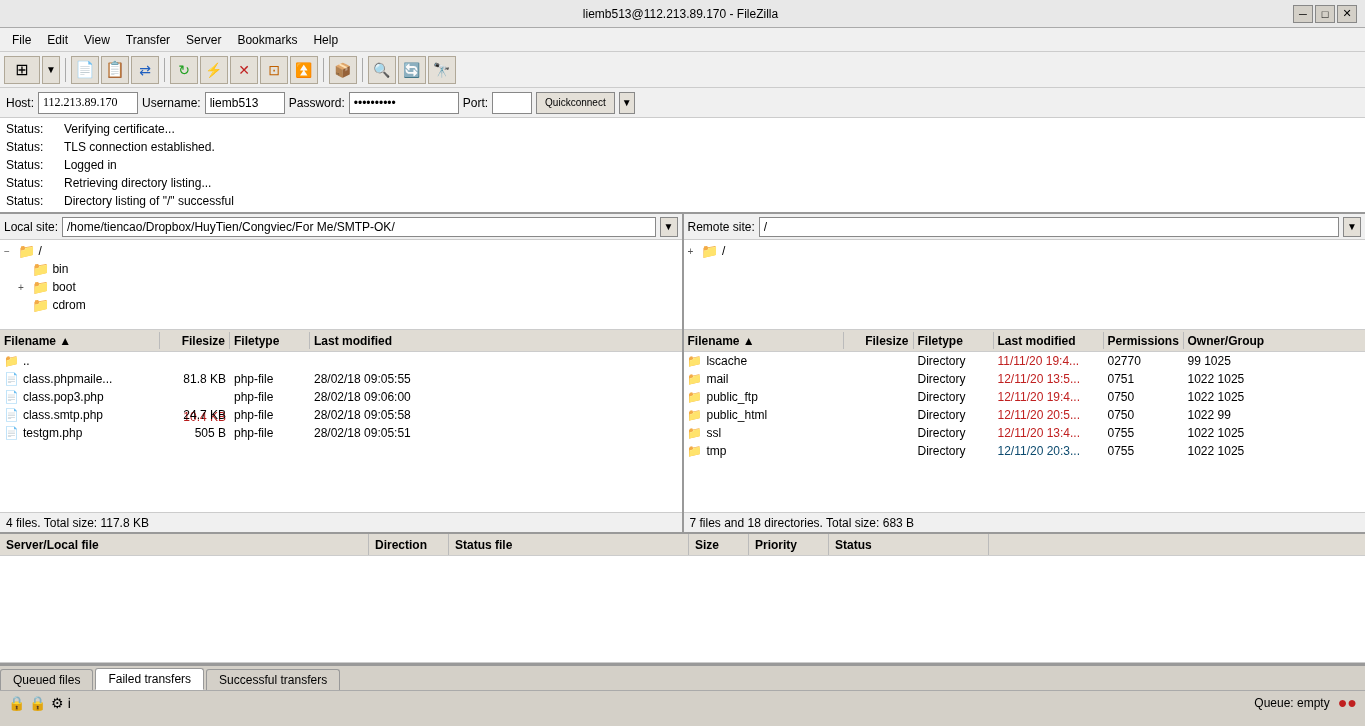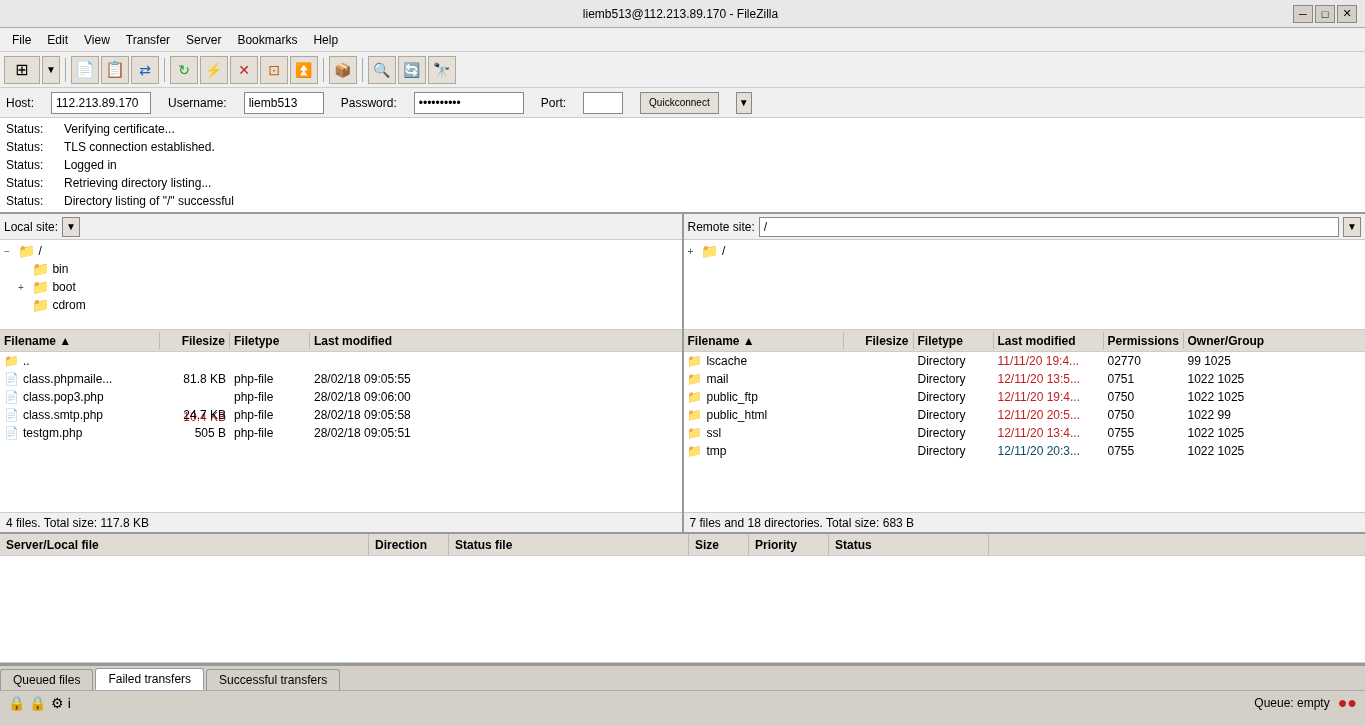--- a/index.html
+++ b/index.html
@@ -64,31 +64,31 @@
     }
 
     
     .connbar {
       background: #f0f0f0;
       height: 30px;
       display: flex;
       align-items: center;
       padding: 2px 6px;
       border-bottom: 1px solid #ccc;
-      gap: 17px;
+      gap: 4px;
     }
     .connbar label { font-size: 12px; }
     .connbar input {
       height: 22px;
       border: 1px solid #888;
       background: #fff;
       padding: 0 4px;
       font-size: 12px;
     }
-    .conn-host { width: 100px; }
+    .conn-host { width: 100px; font-family: Liberation Serif, serif; }
     .conn-user { width: 80px; }
     .conn-pass { width: 110px; }
     .conn-port { width: 40px; }
     .quickconnect-btn {
       height: 22px;
       padding: 0 8px;
       background: #e4e0d8;
       border: 1px solid #888;
       cursor: pointer;
       font-size: 10px;
@@ -394,20 +394,21 @@
     <span class="status-label">Status:</span>
     <span class="status-text">Directory listing of "/" successful</span>
   </div>
 </div>
 
 <div class="panels-container">
 
   <div class="panel">
     <div class="site-bar">
       <label>Local site:</label>
+      <input class="site-path" type="text" value="/home/tiencao/Dropbox/HuyTien/Congviec/For Me/SMTP-OK/" style="">
       <div class="site-dropdown">▼</div>
     </div>
 
     <div class="tree-area">
       <div class="tree-item">
         <span class="tree-toggle">−</span>
         <span class="folder-icon folder-color">📁</span>
         <span class="tree-label">/</span>
       </div>
       <div class="tree-item tree-indent">

